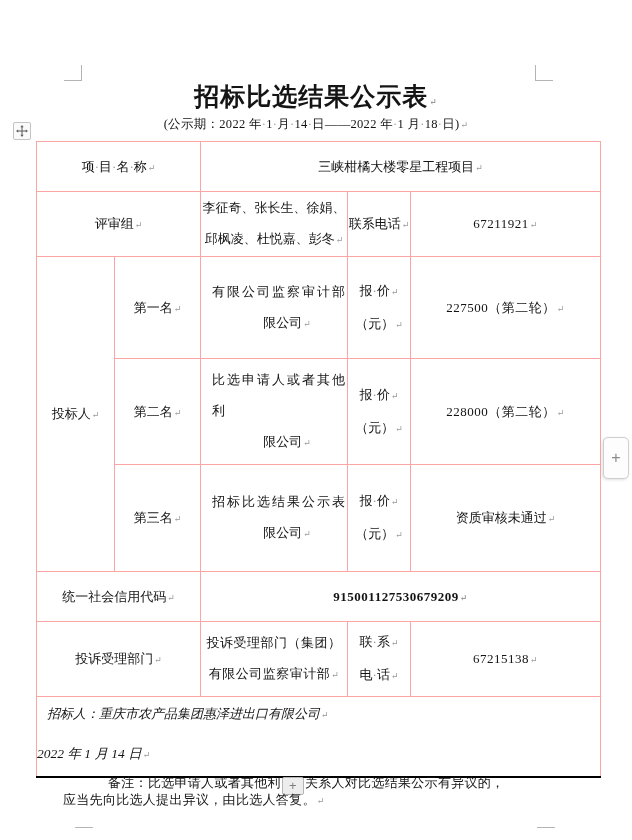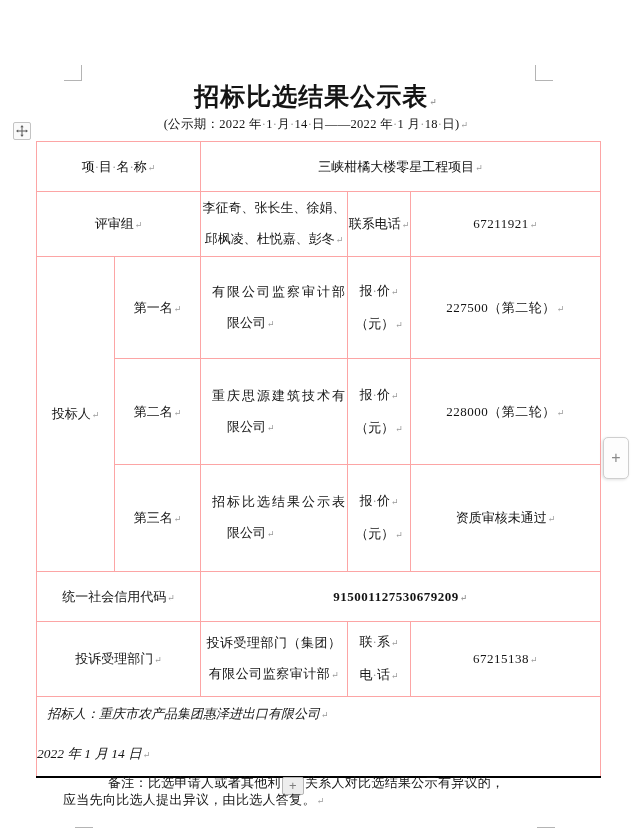--- a/index.html
+++ b/index.html
@@ -16,21 +16,21 @@
   #subtitle{position:absolute;top:108px;left:0;width:100%;text-align:center;
             font-size:12.5px;letter-spacing:.3px;}
   
   #doc-table{position:absolute;left:36px;top:133px;border-collapse:collapse;
              table-layout:fixed;width:564px;border:1px solid #000;border-bottom:2px solid #000;}
   #doc-table td{border:1px solid #fca5a5;text-align:center;vertical-align:middle;
                 font-size:13px;padding:0;overflow:hidden;}
   .two-line{line-height:31px;}
   .num{font-size:14.5px;letter-spacing:.5px;}
   .spread{letter-spacing:2px;text-align:left;padding-left:11px;}
-  .l2-indent{text-align:left;padding-left:26px;}
+  .l2-indent{text-align:center;padding-left:26px;}
   .dept-l{letter-spacing:.5px;}
   .left-val{text-align:left;padding-left:13px;font-size:15px;letter-spacing:.5px;font-weight:bold;}
   .bidder-line{text-align:left;padding:8px 0 0 10px;font-size:13px;}
   .date-line{text-align:left;padding:22px 18px 0 0;font-size:13.5px;}
   
   .dot{color:#9b9b9b;}
   .pmark{color:#9b9b9b;font-size:9px;margin-left:1px;}
   
   #move-handle{position:absolute;left:13px;top:114px;width:18px;height:18px;
                border:1px solid #c3c3c3;background:#fafafa;border-radius:2px;
@@ -119,21 +119,21 @@
           <div>报<span class="dot">·</span>价<span class="pmark">↵</span></div>
           <div>（元）<span class="pmark">↵</span></div>
         </div>
       </td>
       <td class="num">227500（第二轮）<span class="pmark">↵</span></td>
     </tr>
     <tr style="height:106px;">
       <td>第二名<span class="pmark">↵</span></td>
       <td>
         <div class="two-line">
-          <div class="spread">重庆思源建筑技术有</div>
+          <div class="spread">比选申请人或者其他利</div>
           <div class="l2-indent">限公司<span class="pmark">↵</span></div>
         </div>
       </td>
       <td>
         <div class="two-line">
           <div>报<span class="dot">·</span>价<span class="pmark">↵</span></div>
           <div>（元）<span class="pmark">↵</span></div>
         </div>
       </td>
       <td class="num">228000（第二轮）<span class="pmark">↵</span></td>

